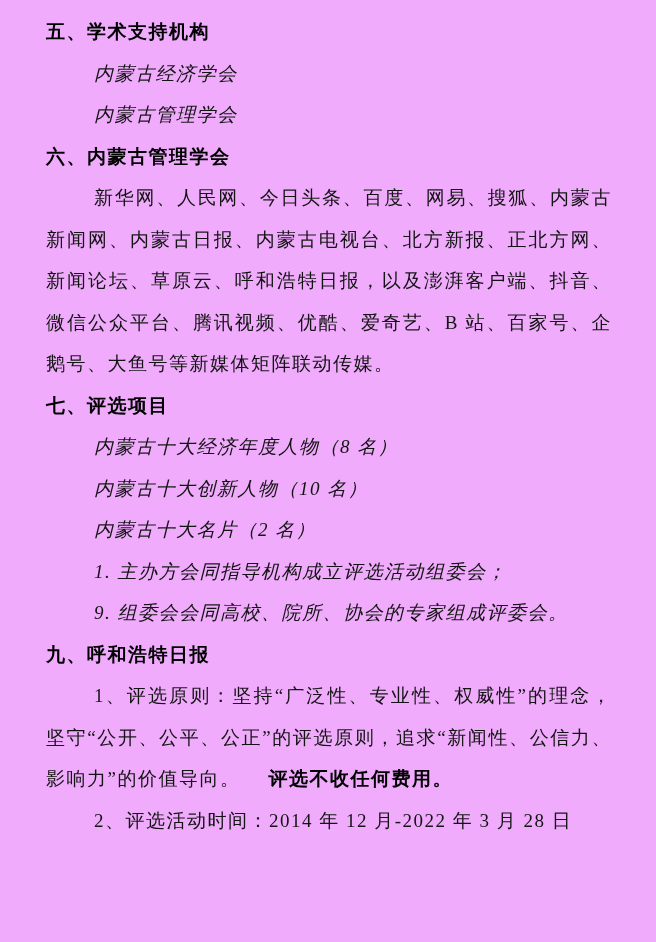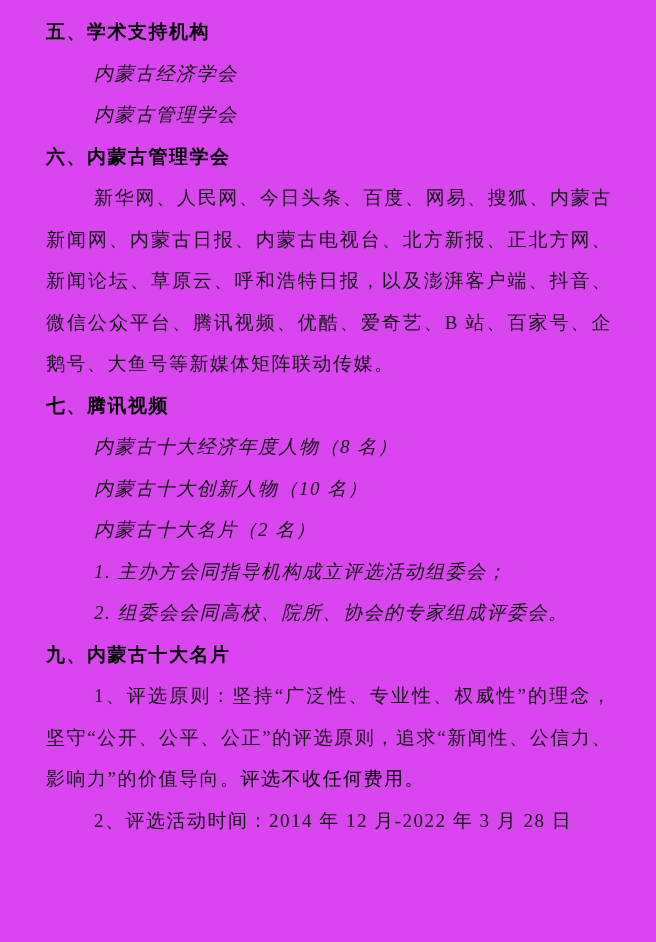--- a/index.html
+++ b/index.html
@@ -10,21 +10,21 @@
   body {
     width: 656px;
     height: 942px;
     overflow: hidden;
   }
   main.doc-page {
     box-sizing: border-box;
     width: 656px;
     height: 942px;
     padding: 11px 44px 0 46px;
-    background: #d946ef;
+    background: #f0abfc;
     font-family: "Liberation Serif", "DejaVu Serif", serif;
     font-size: 19px;
     color: #141414;
     letter-spacing: 1.5px;
   }
   .doc-page p {
     margin: 0;
     line-height: 41.5px;
     white-space: normal;
   }
@@ -35,37 +35,38 @@
   p.item {
     text-indent: 48px;
     font-style: italic;
   }
   p.paragraph {
     text-indent: 48px;
     text-align: justify;
     text-justify: inter-character;
   }
   .seg-bold {
-    font-weight: normal;
+    font-weight: bold;
     color: #000000;
+    margin-left: 28px;
   }
 </style>
 </head>
 <body>
 
 <main class="doc-page">
   <div id="doc-body">
       <p class="heading"><span>五、学术支持机构</span></p>
       <p class="item"><span>内蒙古经济学会</span></p>
       <p class="item"><span>内蒙古管理学会</span></p>
       <p class="heading"><span>六、内蒙古管理学会</span></p>
       <p class="paragraph"><span>新华网、人民网、今日头条、百度、网易、搜狐、内蒙古新闻网、内蒙古日报、内蒙古电视台、北方新报、正北方网、新闻论坛、草原云、呼和浩特日报，以及澎湃客户端、抖音、微信公众平台、腾讯视频、优酷、爱奇艺、B 站、百家号、企鹅号、大鱼号等新媒体矩阵联动传媒。</span></p>
-      <p class="heading"><span>七、腾讯视频</span></p>
+      <p class="heading"><span>七、评选项目</span></p>
       <p class="item"><span>内蒙古十大经济年度人物（8 名）</span></p>
       <p class="item"><span>内蒙古十大创新人物（10 名）</span></p>
       <p class="item"><span>内蒙古十大名片（2 名）</span></p>
       <p class="item"><span>1. 主办方会同指导机构成立评选活动组委会；</span></p>
-      <p class="item"><span>2. 组委会会同高校、院所、协会的专家组成评委会。</span></p>
-      <p class="heading"><span>九、内蒙古十大名片</span></p>
+      <p class="item"><span>9. 组委会会同高校、院所、协会的专家组成评委会。</span></p>
+      <p class="heading"><span>九、呼和浩特日报</span></p>
       <p class="paragraph"><span>1、评选原则：坚持“广泛性、专业性、权威性”的理念，坚守“公开、公平、公正”的评选原则，追求“新闻性、公信力、影响力”的价值导向。</span><span class="seg-bold">评选不收任何费用。</span></p>
       <p class="paragraph"><span>2、评选活动时间：2014 年 12 月-2022 年 3 月 28 日</span></p>
     </div>
 </main>
 
 </body></html>

